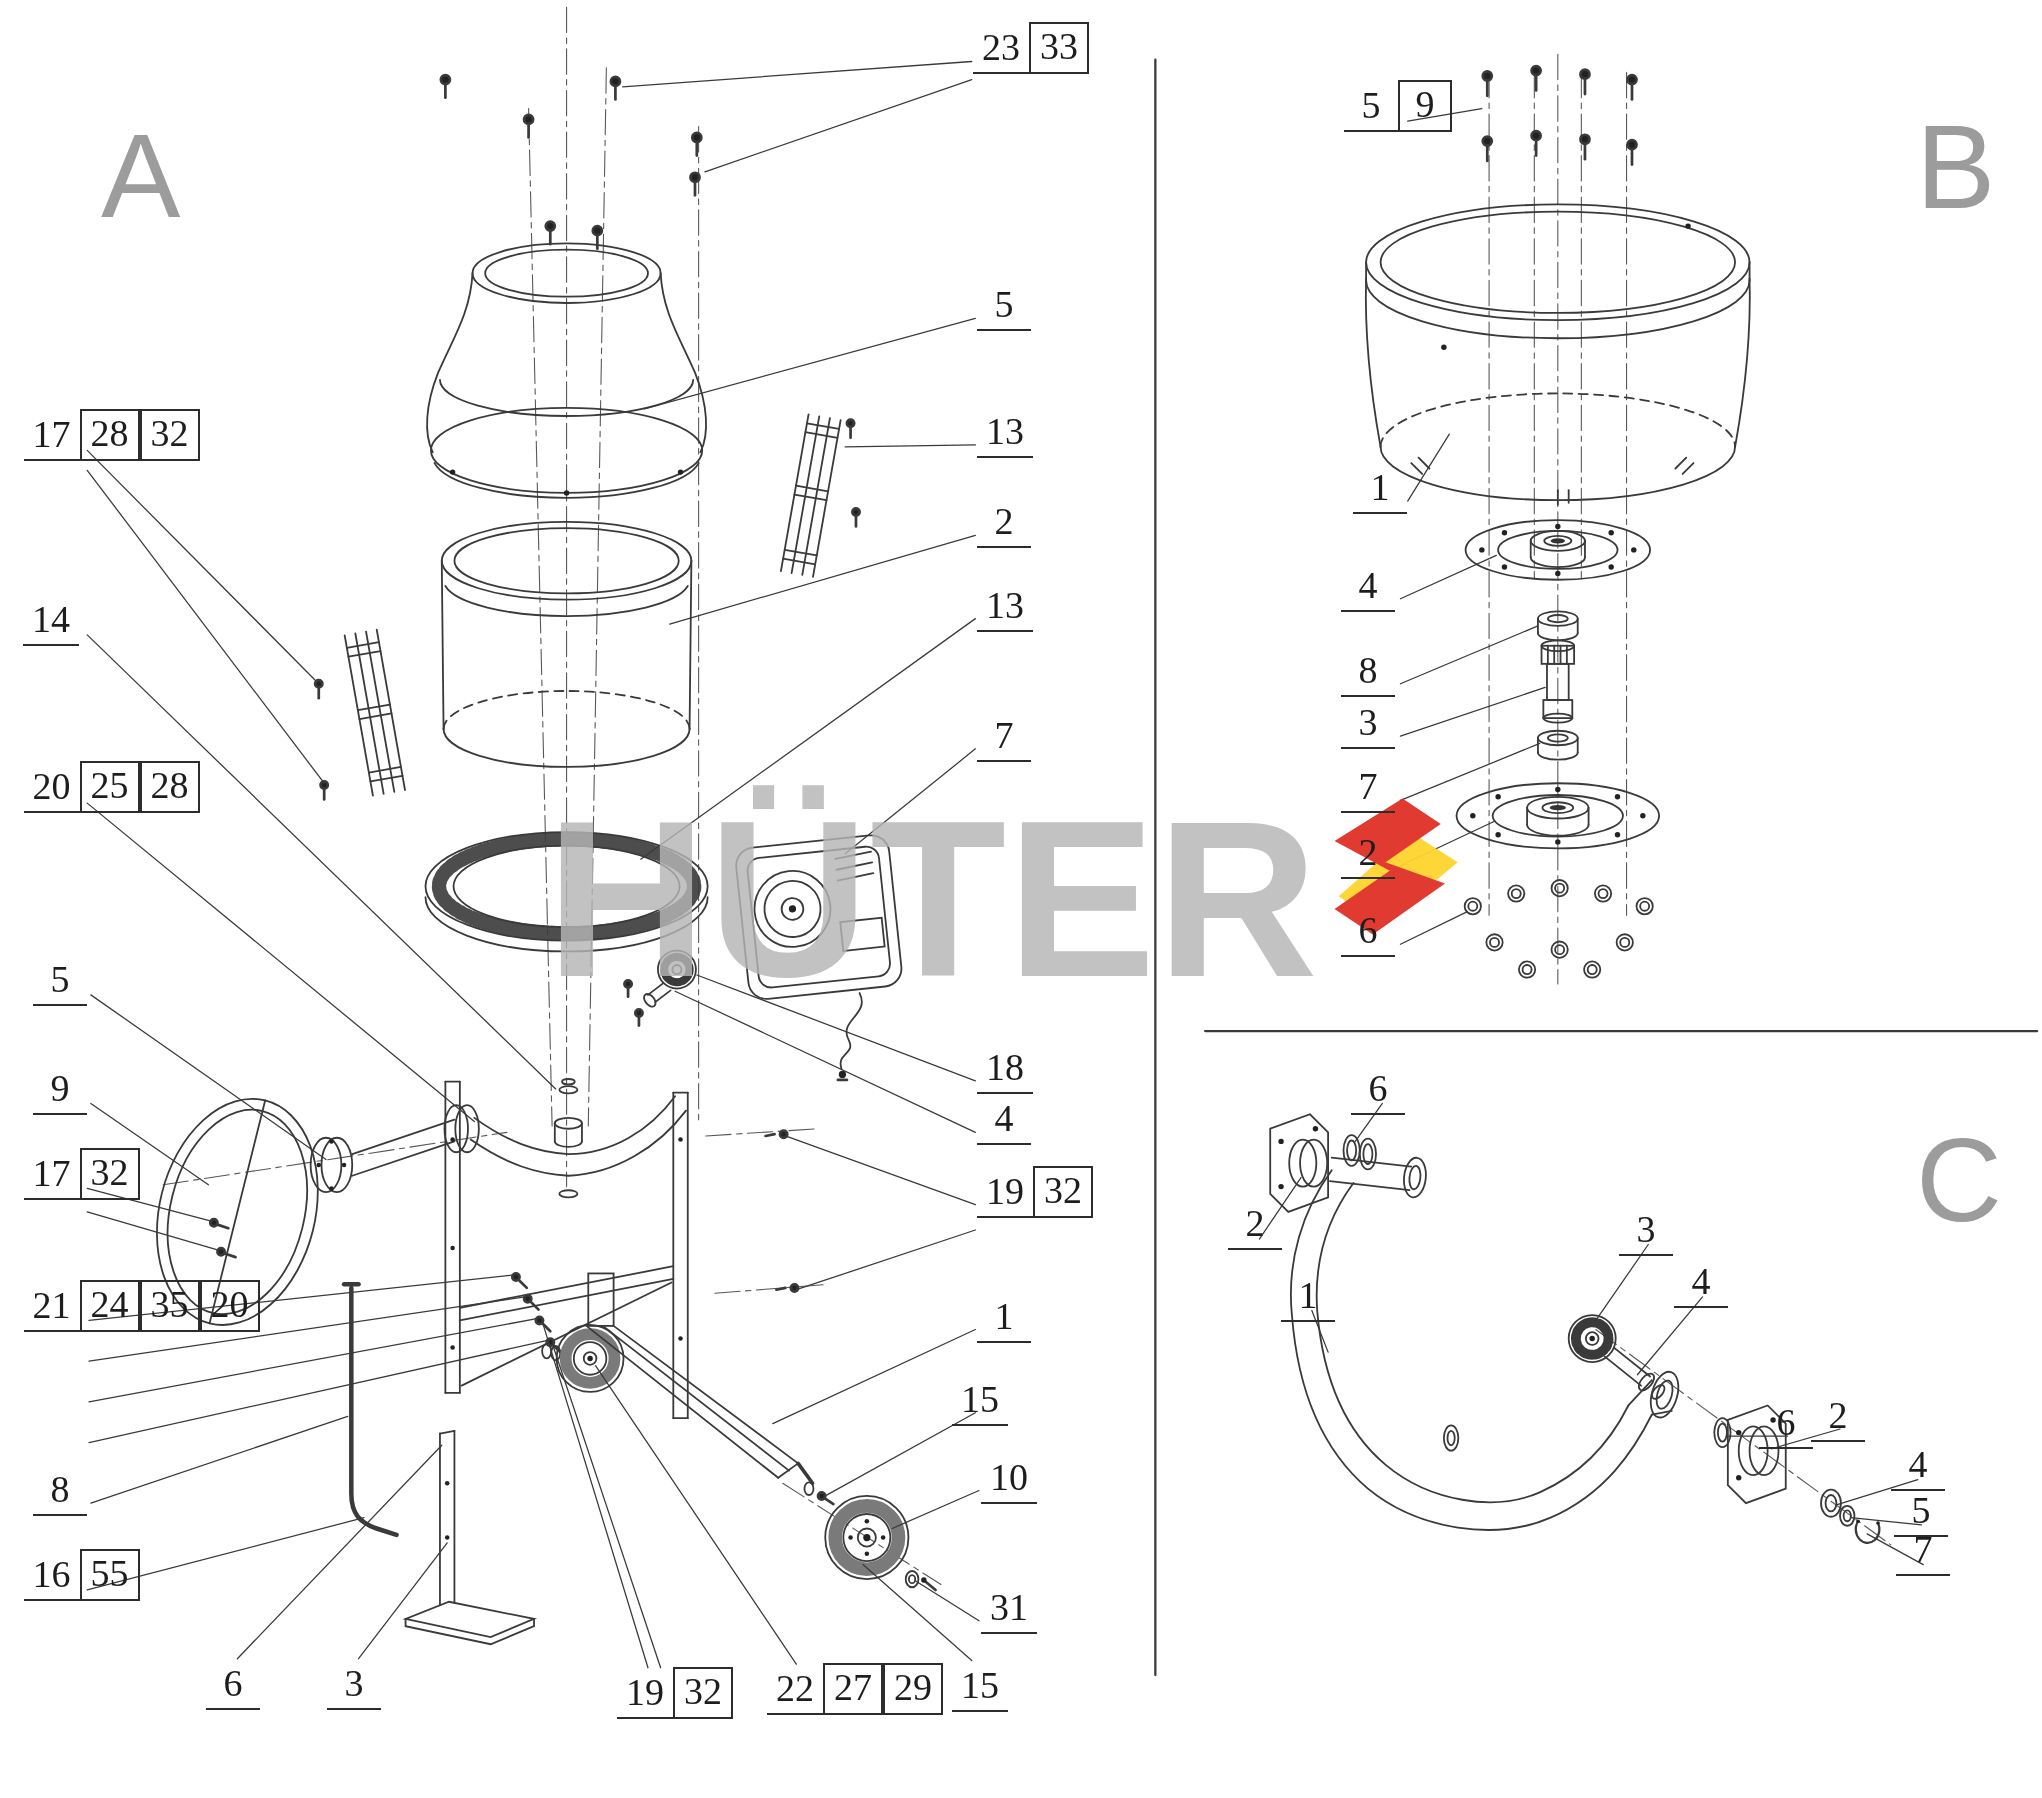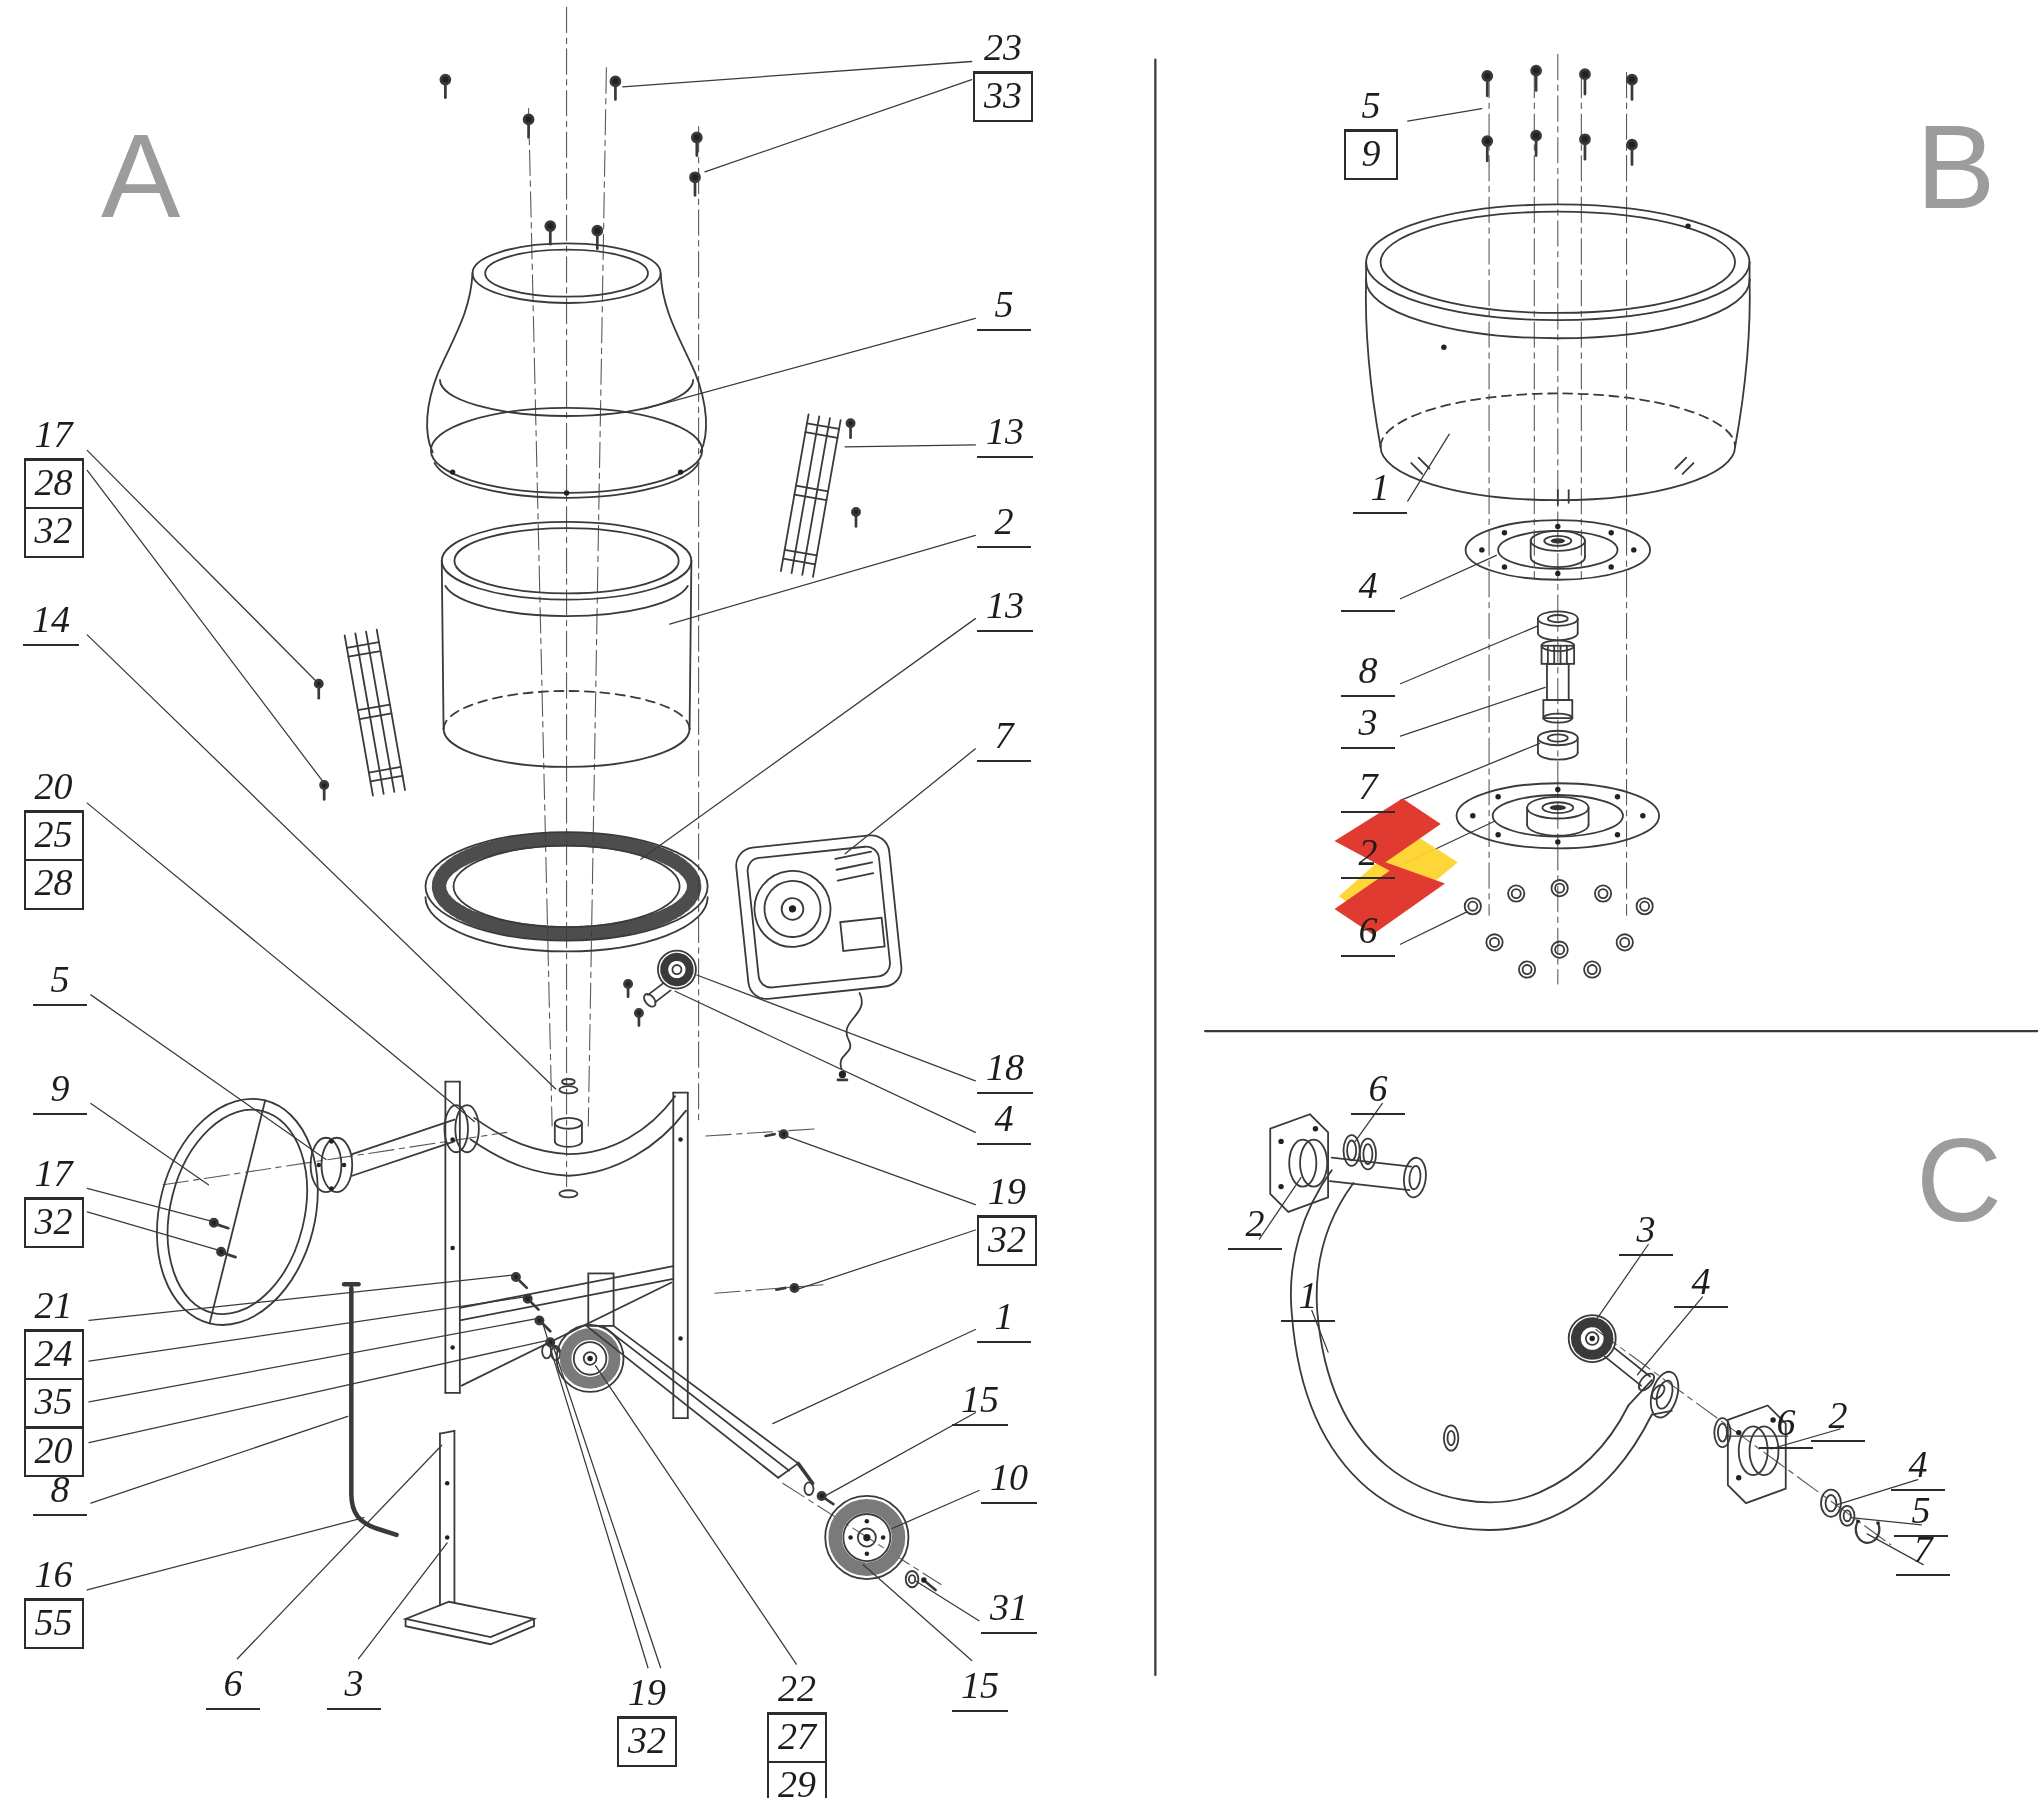--- a/index.html
+++ b/index.html
@@ -9,22 +9,22 @@
   .art{position:absolute;left:0;top:0}
   
   .wm{position:absolute;left:546px;top:774px;width:1013px;height:299px;pointer-events:none}
   .wm-text{position:absolute;left:0;top:-11px;font-family:"Liberation Sans",sans-serif;
            font-weight:bold;font-size:223px;line-height:271px;color:#b5b5b5;opacity:.82;
            letter-spacing:0.9px;white-space:nowrap}
   .wm-logo{position:absolute;left:780px;top:3.6px;width:136px;height:194px;opacity:.95}
   
   .sec{position:absolute;font-size:119px;line-height:1;color:#9c9c9c;font-weight:400}
   
-  .co{position:absolute;display:flex;flex-direction:column;align-items:stretch;
-      font-family:"Liberation Serif",serif;font-style:italic;font-size:38px;line-height:1;color:#1d1d1d;z-index:5}
+  .co{position:absolute;display:flex;flex-direction:row;align-items:stretch;
+      font-family:"Liberation Serif",serif;font-size:38px;line-height:1;color:#1d1d1d;z-index:5}
   .co .n{display:block;min-width:54px;padding:2.7px 9px 6.3px;text-align:center;
          border-bottom:2.7px solid #2c2c2c}
   .co .n.b{border:2.7px solid #2c2c2c;margin-top:-2.7px}
 </style>
 </head>
 <body>
 
 <div class="page">
 
 <svg class="art" width="2043" height="1798" viewBox="0 0 2258 1988">
@@ -562,20 +562,21 @@
       <line x1="2126" y1="1730" x2="2064" y2="1696"></line>
     </g>
   </g>
 </svg>
 
 <div class="wm">
   <svg class="wm-logo" viewBox="0 0 160 200">
     <polygon points="15,125 100,50 155,85 65,160" fill="#ffd42e"></polygon>
     <polygon points="10,60 90,10 135,40 70,85 140,110 55,170 10,140 75,95" fill="#e03127"></polygon>
   </svg>
+  <span class="wm-text">HÜTER</span>
 </div>
 
 <div class="sec" style="left:101px;top:116px">A</div>
 <div class="sec" style="left:1916px;top:107px">B</div>
 <div class="sec" style="left:1916px;top:1120px">C</div>
 
 <div class="co" style="left:973px;top:25px">
   <span class="n">23</span>
   <span class="n b">33</span>
 </div>

